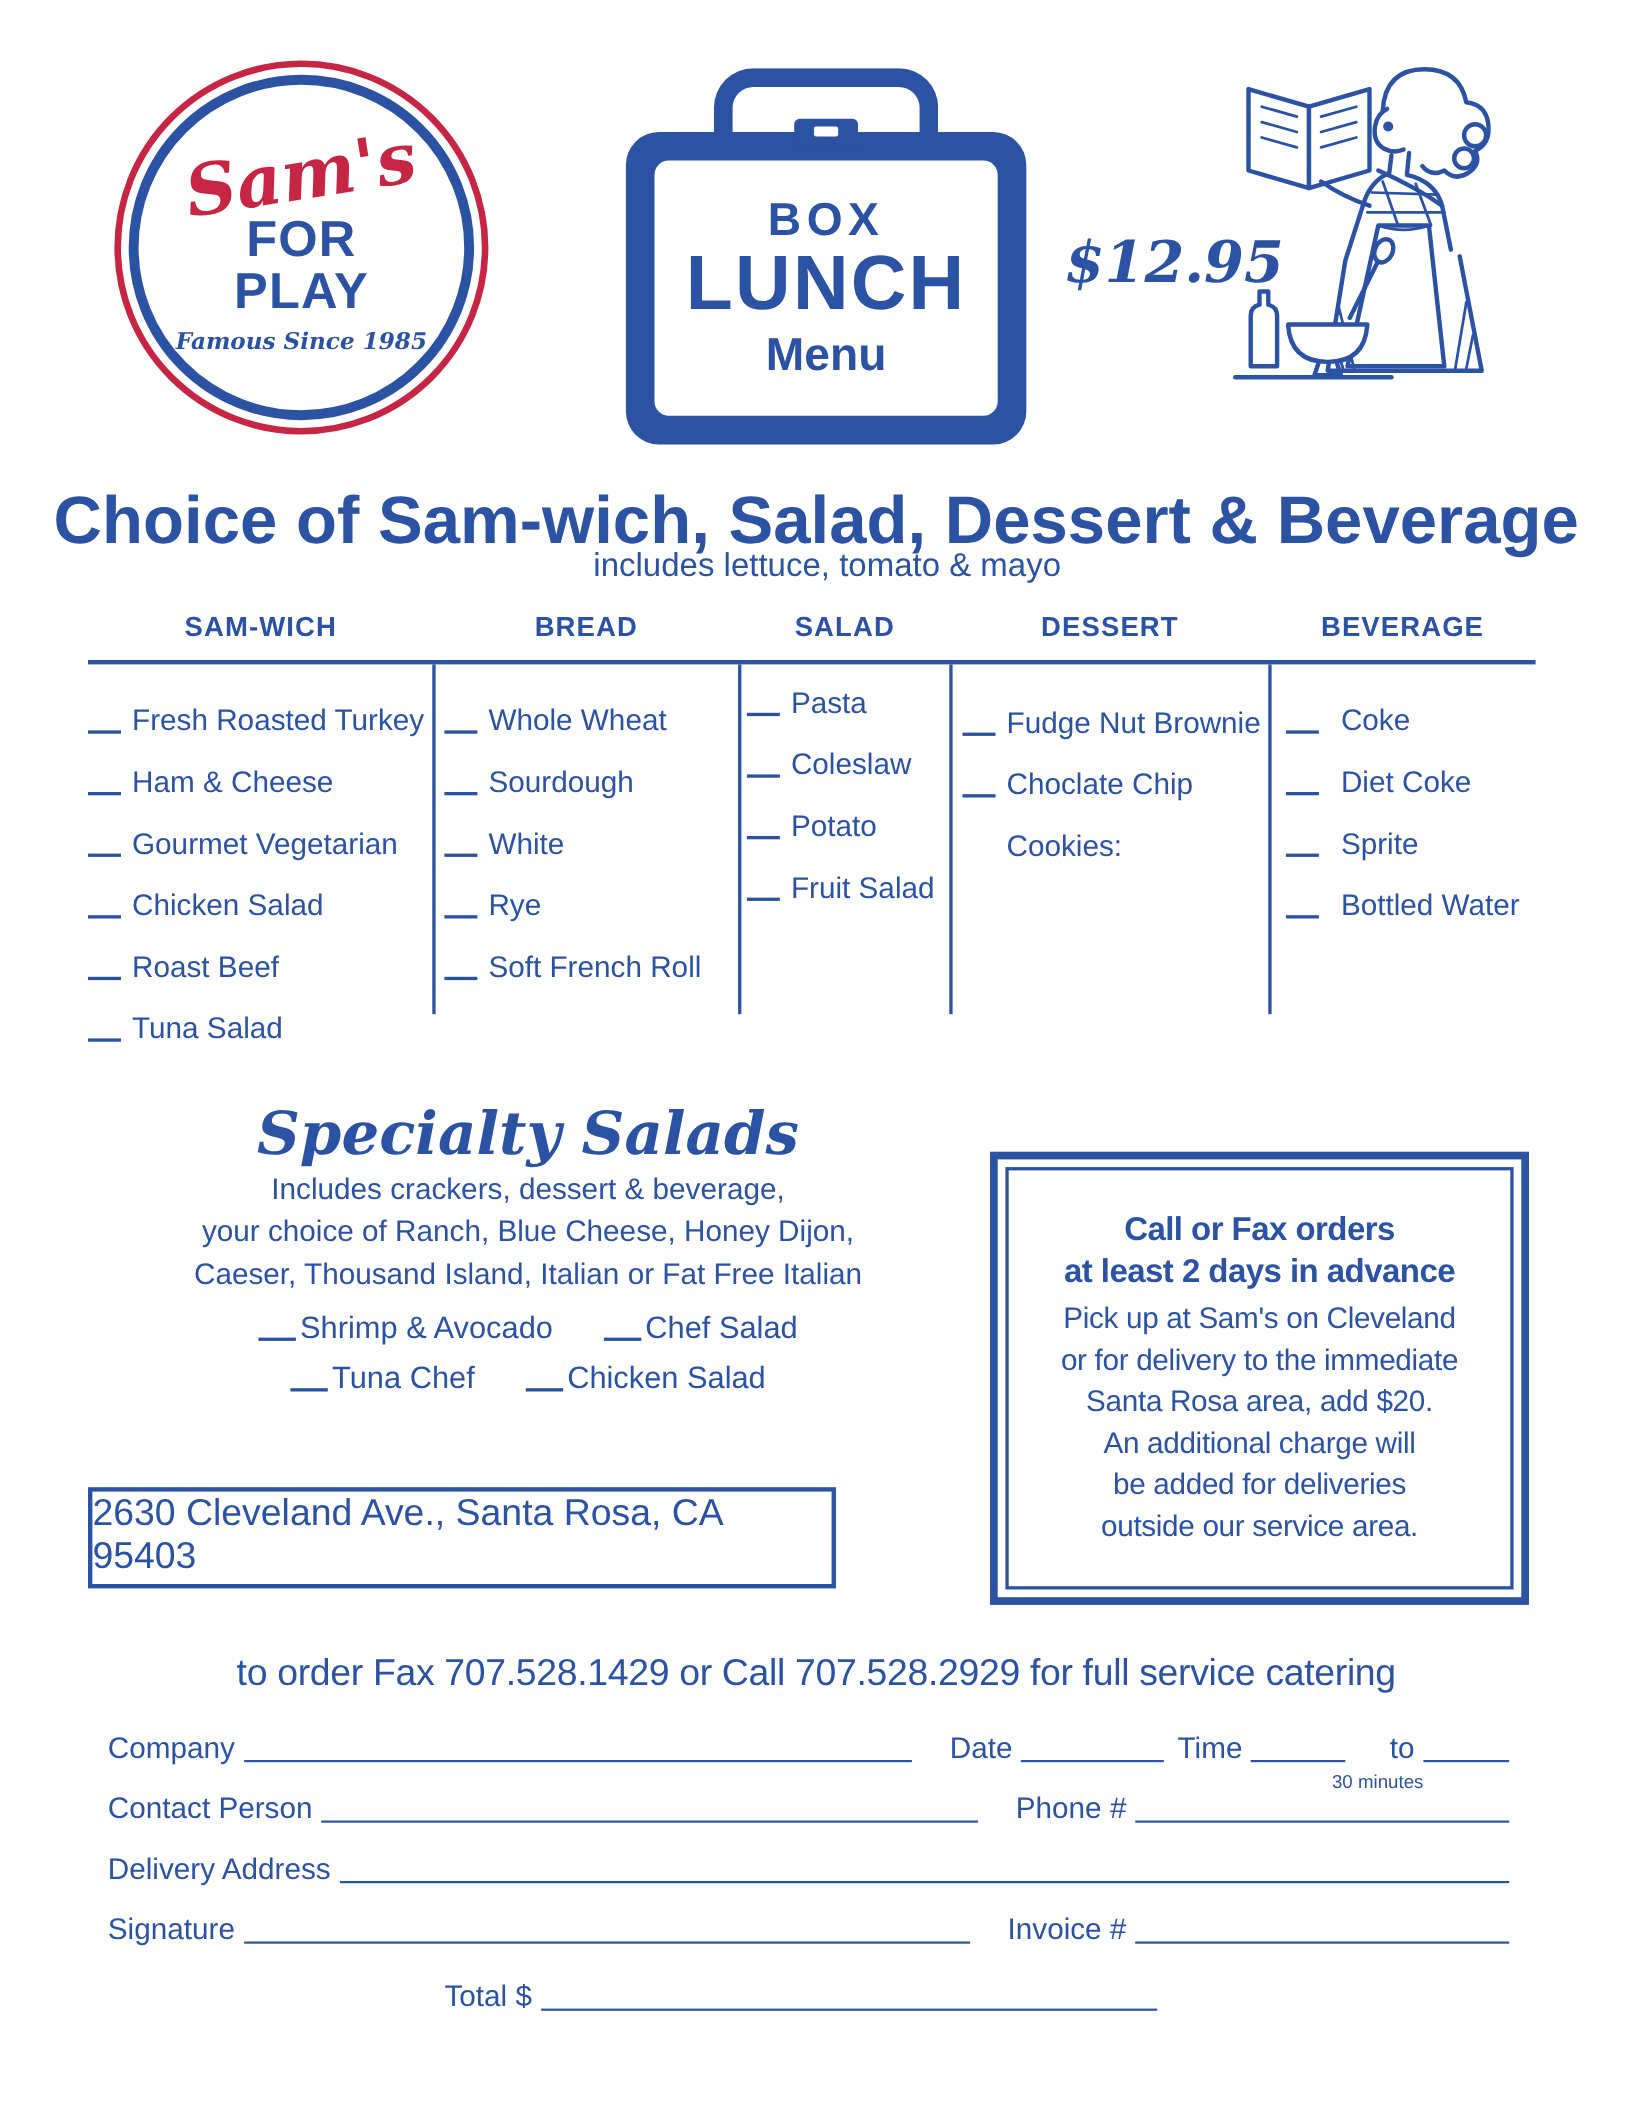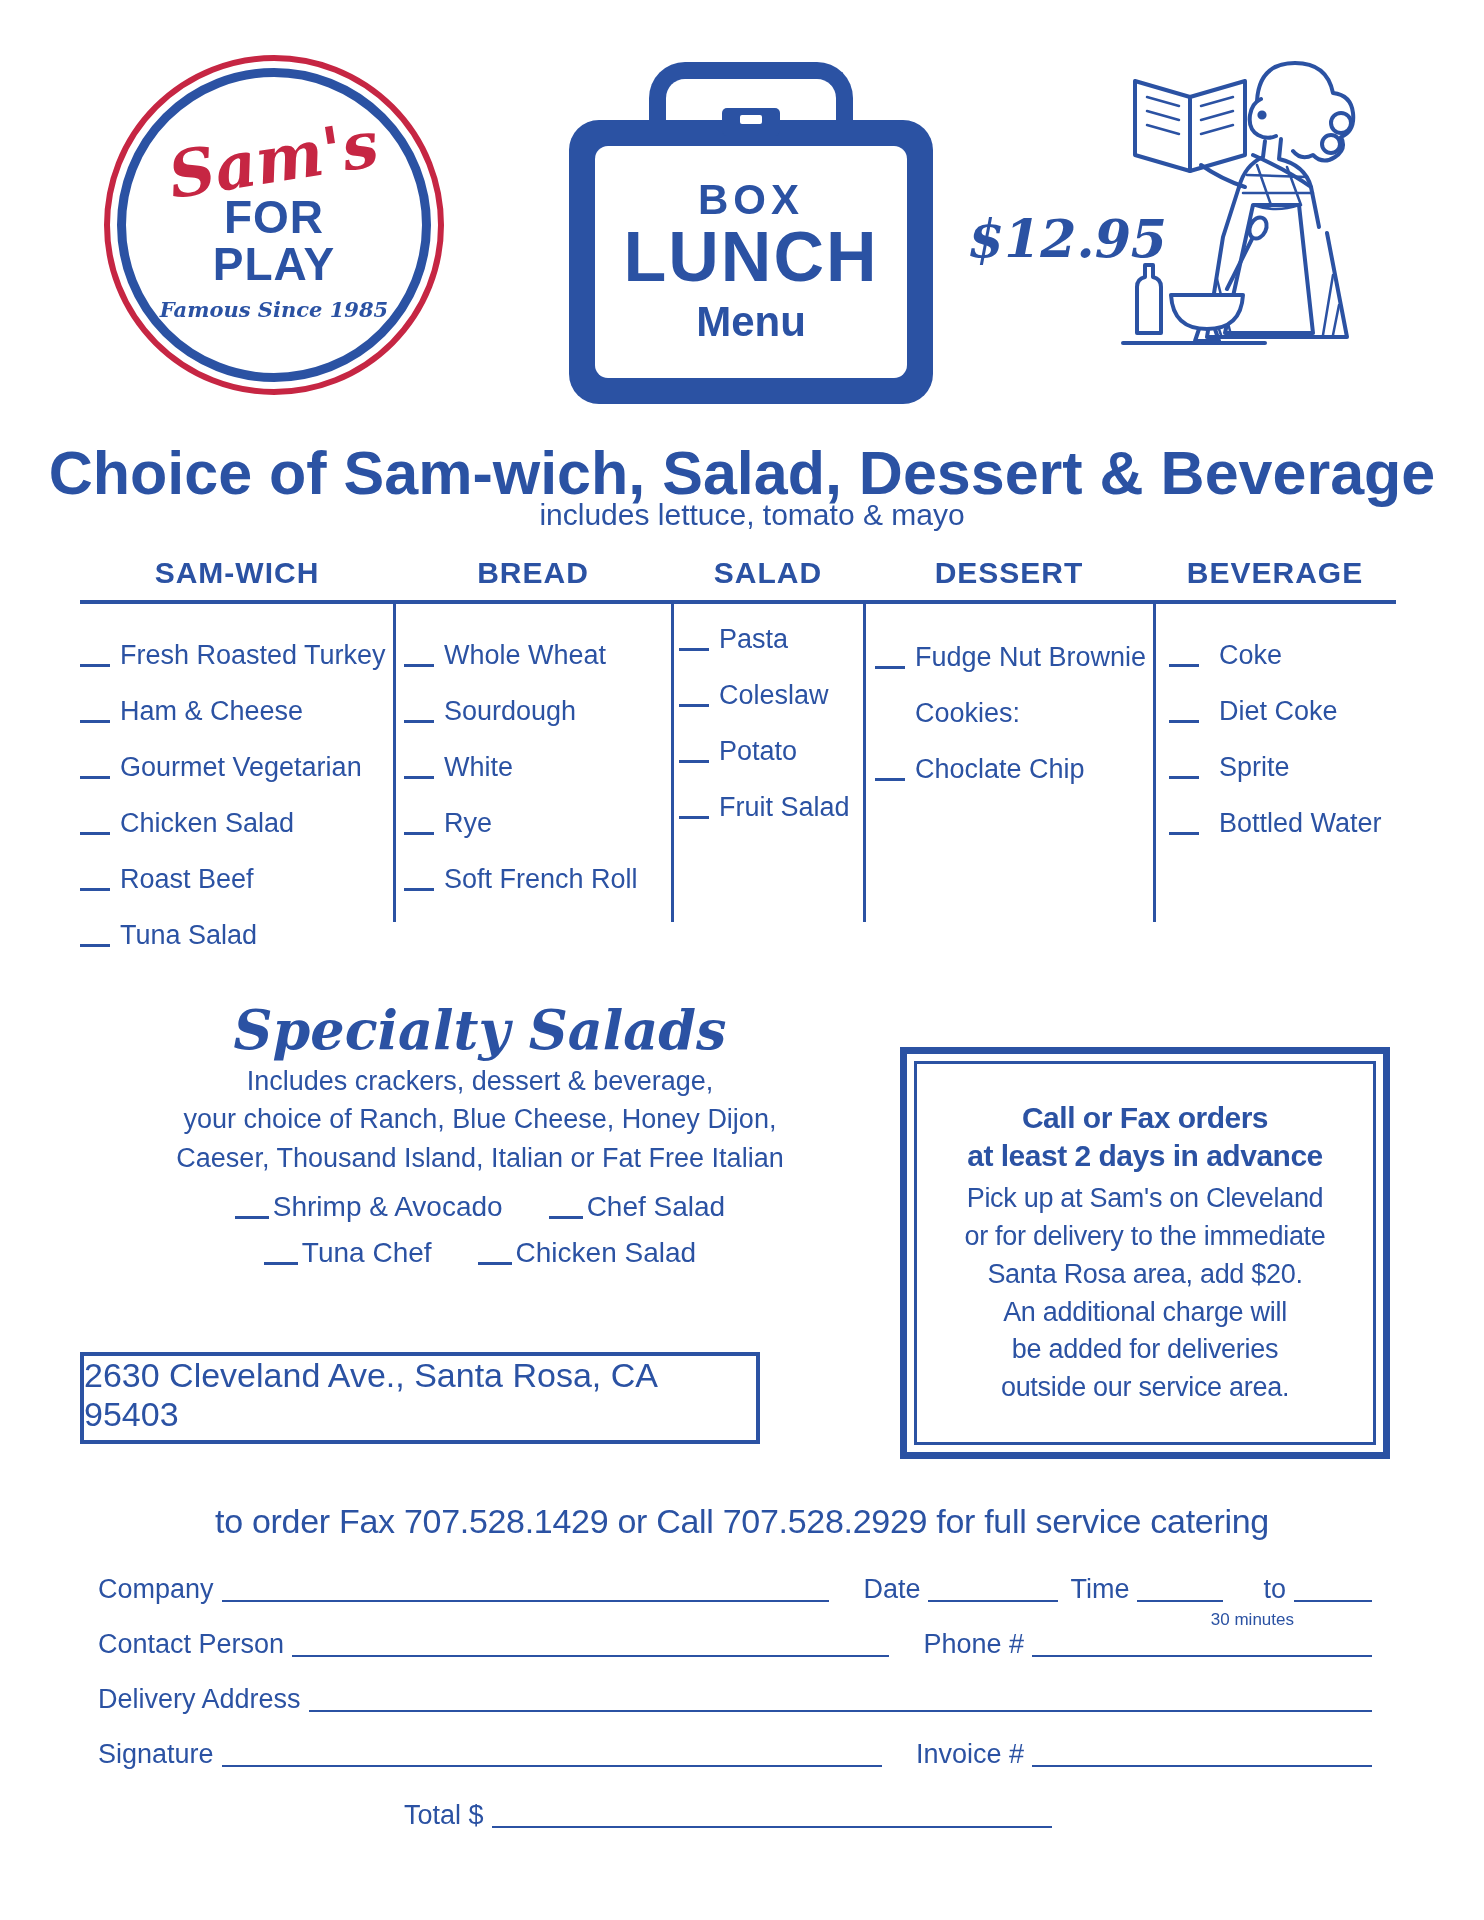--- a/index.html
+++ b/index.html
@@ -44,21 +44,21 @@
            font-family:"DejaVu Serif", serif; font-style:italic; font-weight:bold; font-size:52px; }
 
   .woman { position:absolute; left:1095px; top:36px; width:300px; height:352px; }
 
   
   .title { position:absolute; left:0; top:438px; width:100%; text-align:center;
            font-size:61px; font-weight:bold; letter-spacing:0px; }
   .subtitle { position:absolute; left:0; top:498px; width:100%; text-align:center; font-size:30px;padding-left:20px; }
 
   
-  .col-h { position:absolute; top:556px; font-size:30px; font-weight:bold;
+  .col-h { position:absolute; top:556px; font-size:25px; font-weight:bold;
            text-align:center; letter-spacing:1px; }
   .rule { position:absolute; left:80px; top:600px; width:1316px; height:4px; background:#2b52a3; }
   .vdiv { position:absolute; top:604px; width:3px; height:318px; background:#2b52a3; }
 
   .mcol { position:absolute; font-size:27px; white-space:nowrap; }
   .mitem { height:56px; display:flex; align-items:baseline; padding-top:14px; }
   .blank { display:inline-block; width:30px; height:0; border-bottom:3px solid #2b52a3;
            margin-right:10px; position:relative; top:3px; flex:none; }
   .bev .blank { margin-right:20px; }
   .indent { padding-left:40px; }
@@ -240,26 +240,26 @@
         <span class="blank"></span>
         <span>Fruit Salad</span>
       </div>
   </div>
 
   <div class="mcol" style="left:875px;top:628px;">
     <div class="mitem">
         <span class="blank"></span>
         <span>Fudge Nut Brownie</span>
       </div>
+    <div class="mitem">
+        <span class="blank"></span>
+        <span>Choclate Chip</span>
+      </div>
     <div class="mitem indent">
         <span>Cookies:</span>
-      </div>
-    <div class="mitem">
-        <span class="blank"></span>
-        <span>Choclate Chip</span>
       </div>
   </div>
 
   <div class="mcol bev" style="left:1169px;top:626px;">
     <div class="mitem">
         <span class="blank"></span>
         <span>Coke</span>
       </div>
     <div class="mitem">
         <span class="blank"></span>

